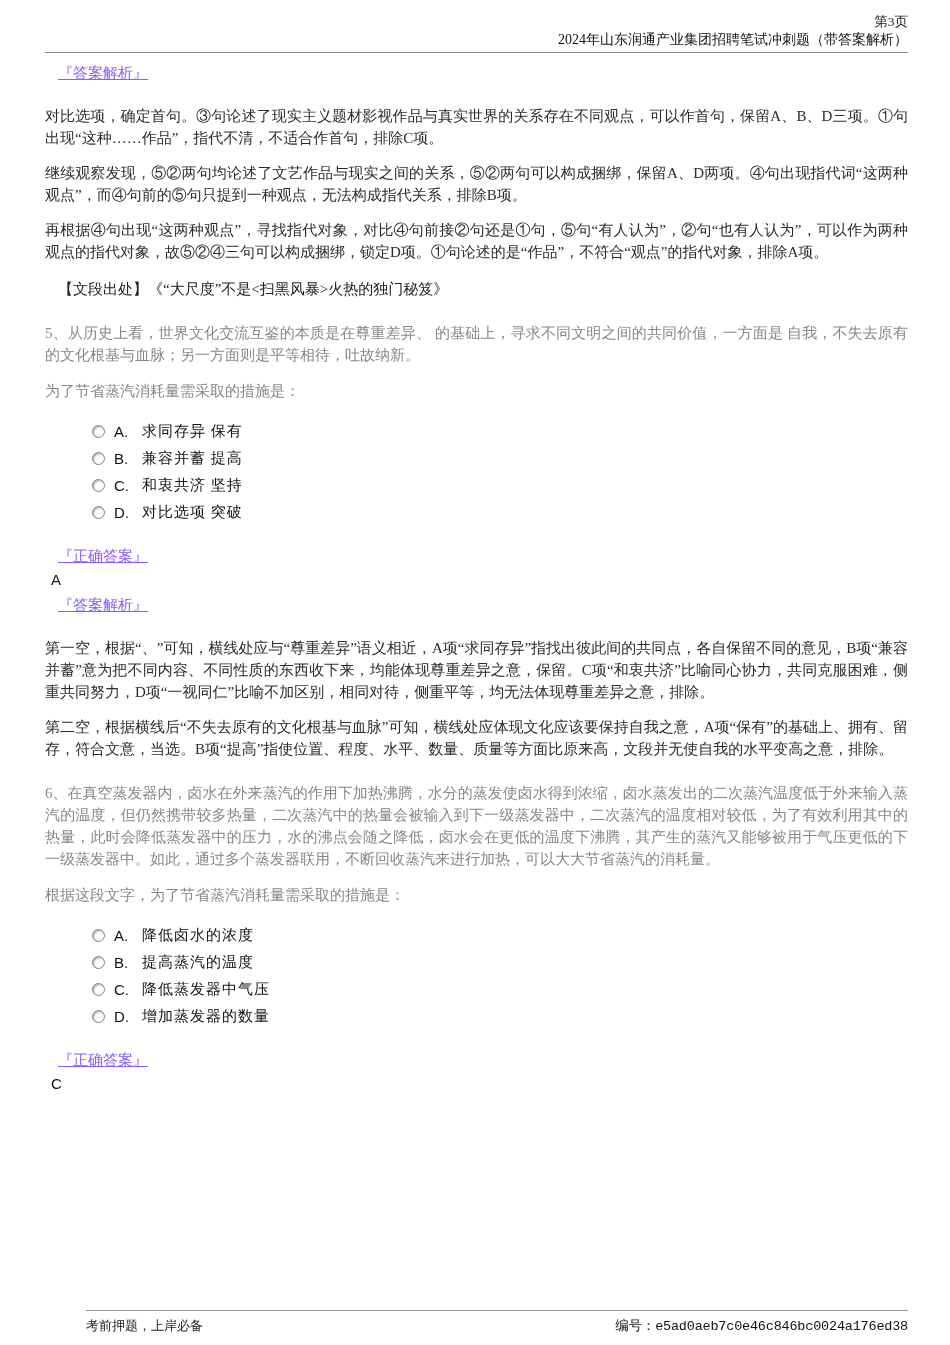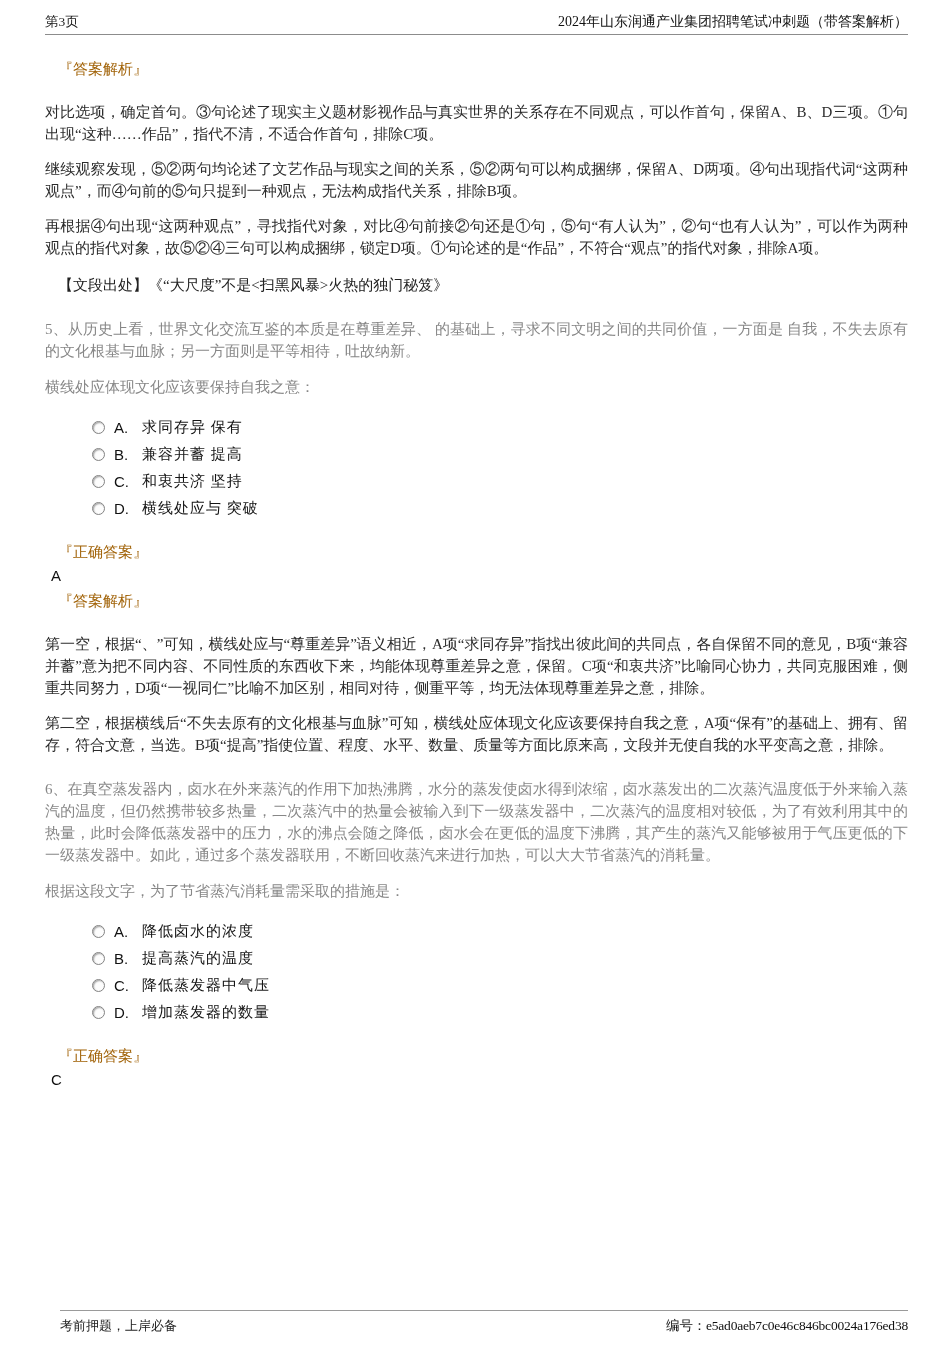--- a/index.html
+++ b/index.html
@@ -11,35 +11,37 @@
     font-family:"Liberation Serif", serif;
     font-size:15px;
     color:#2b2b2b;
     overflow:hidden;
   }
   .page-header {
     margin:0 42px 0 45px;
     padding:13px 0 3px 0;
     display:flex; justify-content:space-between; align-items:flex-end;
     border-bottom:1px solid #8c8c8c;
+    flex-direction:column;
   }
   .page-num { font-size:13.5px; color:#222; }
   .doc-title { font-size:14px; color:#111; }
   .content { padding:8px 42px 0 45px; }
   .para {
     margin:13px 0;
     line-height:22px;
     text-align:justify;
     color:#2b2b2b;
   }
   .bracket-heading {
-    margin:15px 0;
+    margin:1px 0;
     text-indent:13px;
-    color:#a16207;
+    color:#8b5cf6;
     line-height:22px;
+    text-decoration:underline;
   }
   .mb-big { margin-bottom:21px; }
   .tight-bottom { margin-bottom:3px; }
   .tight-top { margin-top:5px; }
   .answer-letter {
     margin:2px 0 2px 6px;
     font-family:"Liberation Sans", sans-serif;
     font-size:15px; color:#111;
     line-height:19px;
   }
@@ -71,28 +73,28 @@
     box-shadow:inset 1px 1px 1.5px rgba(0,0,0,0.35);
     flex:0 0 auto;
   }
   .opt-letter {
     margin-left:9px; width:22px;
     font-family:"Liberation Sans", sans-serif;
     font-size:15px; color:#111;
   }
   .opt-text { margin-left:6px; color:#141414; letter-spacing:1px; }
   .page-footer {
-    position:absolute; left:60px; right:42px; bottom:10px;
+    position:absolute; left:86px; right:42px; bottom:10px;
     border-top:1px solid #9a9a9a;
     padding-top:6px;
     display:flex; justify-content:space-between; align-items:baseline;
     font-size:13px; color:#222;
   }
   .footer-serial {
-    font-family:Liberation Serif, serif;
+    font-family:Liberation Mono, monospace;
     font-size:13.5px; letter-spacing:-0.2px; color:#111;
   }
 </style>
 </head>
 <body>
 
 <div class="page">
 
   <div class="page-header">
     <span class="page-num">第3页</span>
@@ -101,42 +103,42 @@
 
   <div class="content">
 
     <p class="bracket-heading mb-big">『答案解析』</p>
     <p class="para">对比选项，确定首句。③句论述了现实主义题材影视作品与真实世界的关系存在不同观点，可以作首句，保留A、B、D三项。①句出现“这种……作品”，指代不清，不适合作首句，排除C项。</p>
     <p class="para">继续观察发现，⑤②两句均论述了文艺作品与现实之间的关系，⑤②两句可以构成捆绑，保留A、D两项。④句出现指代词“这两种观点”，而④句前的⑤句只提到一种观点，无法构成指代关系，排除B项。</p>
     <p class="para">再根据④句出现“这两种观点”，寻找指代对象，对比④句前接②句还是①句，⑤句“有人认为”，②句“也有人认为”，可以作为两种观点的指代对象，故⑤②④三句可以构成捆绑，锁定D项。①句论述的是“作品”，不符合“观点”的指代对象，排除A项。</p>
     <p class="source-line">【文段出处】《“大尺度”不是&lt;扫黑风暴&gt;火热的独门秘笈》</p>
 
     <p class="question-stem">5、从历史上看，世界文化交流互鉴的本质是在尊重差异、 的基础上，寻求不同文明之间的共同价值，一方面是 自我，不失去原有的文化根基与血脉；另一方面则是平等相待，吐故纳新。</p>
-    <p class="prompt">横线处应体现文化应该要保持自我之意：</p>
+    <p class="prompt">为了节省蒸汽消耗量需采取的措施是：</p>
 
     <div class="options">
       <div class="option">
         <span class="radio"></span>
         <span class="opt-letter">A.</span>
         <span class="opt-text">求同存异 保有</span>
       </div>
       <div class="option">
         <span class="radio"></span>
         <span class="opt-letter">B.</span>
         <span class="opt-text">兼容并蓄 提高</span>
       </div>
       <div class="option">
         <span class="radio"></span>
         <span class="opt-letter">C.</span>
         <span class="opt-text">和衷共济 坚持</span>
       </div>
       <div class="option">
         <span class="radio"></span>
         <span class="opt-letter">D.</span>
-        <span class="opt-text">横线处应与 突破</span>
+        <span class="opt-text">对比选项 突破</span>
       </div>
     </div>
 
     <p class="bracket-heading tight-bottom">『正确答案』</p>
     <p class="answer-letter">A</p>
     <p class="bracket-heading tight-top mb-big">『答案解析』</p>
     <p class="para">第一空，根据“、”可知，横线处应与“尊重差异”语义相近，A项“求同存异”指找出彼此间的共同点，各自保留不同的意见，B项“兼容并蓄”意为把不同内容、不同性质的东西收下来，均能体现尊重差异之意，保留。C项“和衷共济”比喻同心协力，共同克服困难，侧重共同努力，D项“一视同仁”比喻不加区别，相同对待，侧重平等，均无法体现尊重差异之意，排除。</p>
     <p class="para">第二空，根据横线后“不失去原有的文化根基与血脉”可知，横线处应体现文化应该要保持自我之意，A项“保有”的基础上、拥有、留存，符合文意，当选。B项“提高”指使位置、程度、水平、数量、质量等方面比原来高，文段并无使自我的水平变高之意，排除。</p>
 
     <p class="question-stem">6、在真空蒸发器内，卤水在外来蒸汽的作用下加热沸腾，水分的蒸发使卤水得到浓缩，卤水蒸发出的二次蒸汽温度低于外来输入蒸汽的温度，但仍然携带较多热量，二次蒸汽中的热量会被输入到下一级蒸发器中，二次蒸汽的温度相对较低，为了有效利用其中的热量，此时会降低蒸发器中的压力，水的沸点会随之降低，卤水会在更低的温度下沸腾，其产生的蒸汽又能够被用于气压更低的下一级蒸发器中。如此，通过多个蒸发器联用，不断回收蒸汽来进行加热，可以大大节省蒸汽的消耗量。</p>

